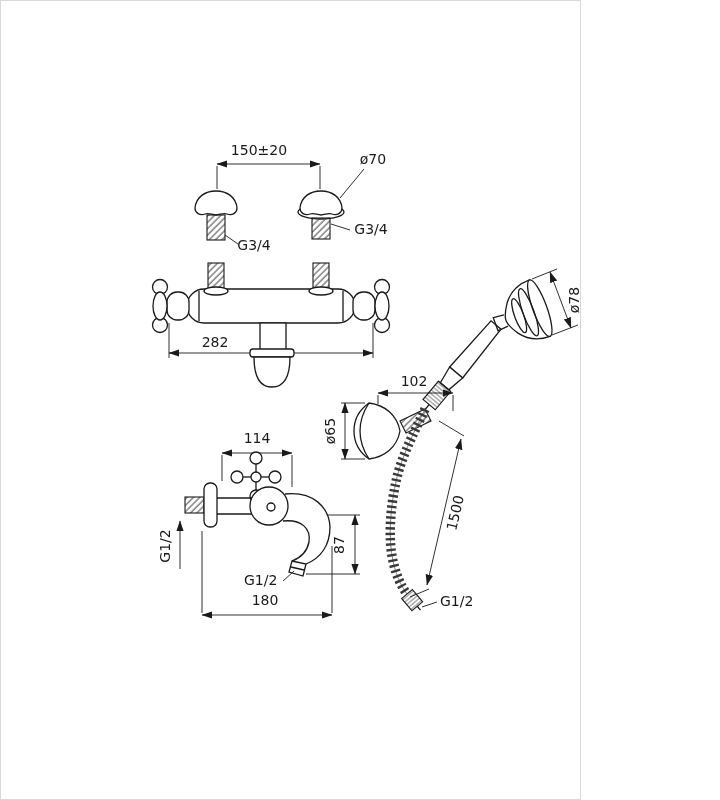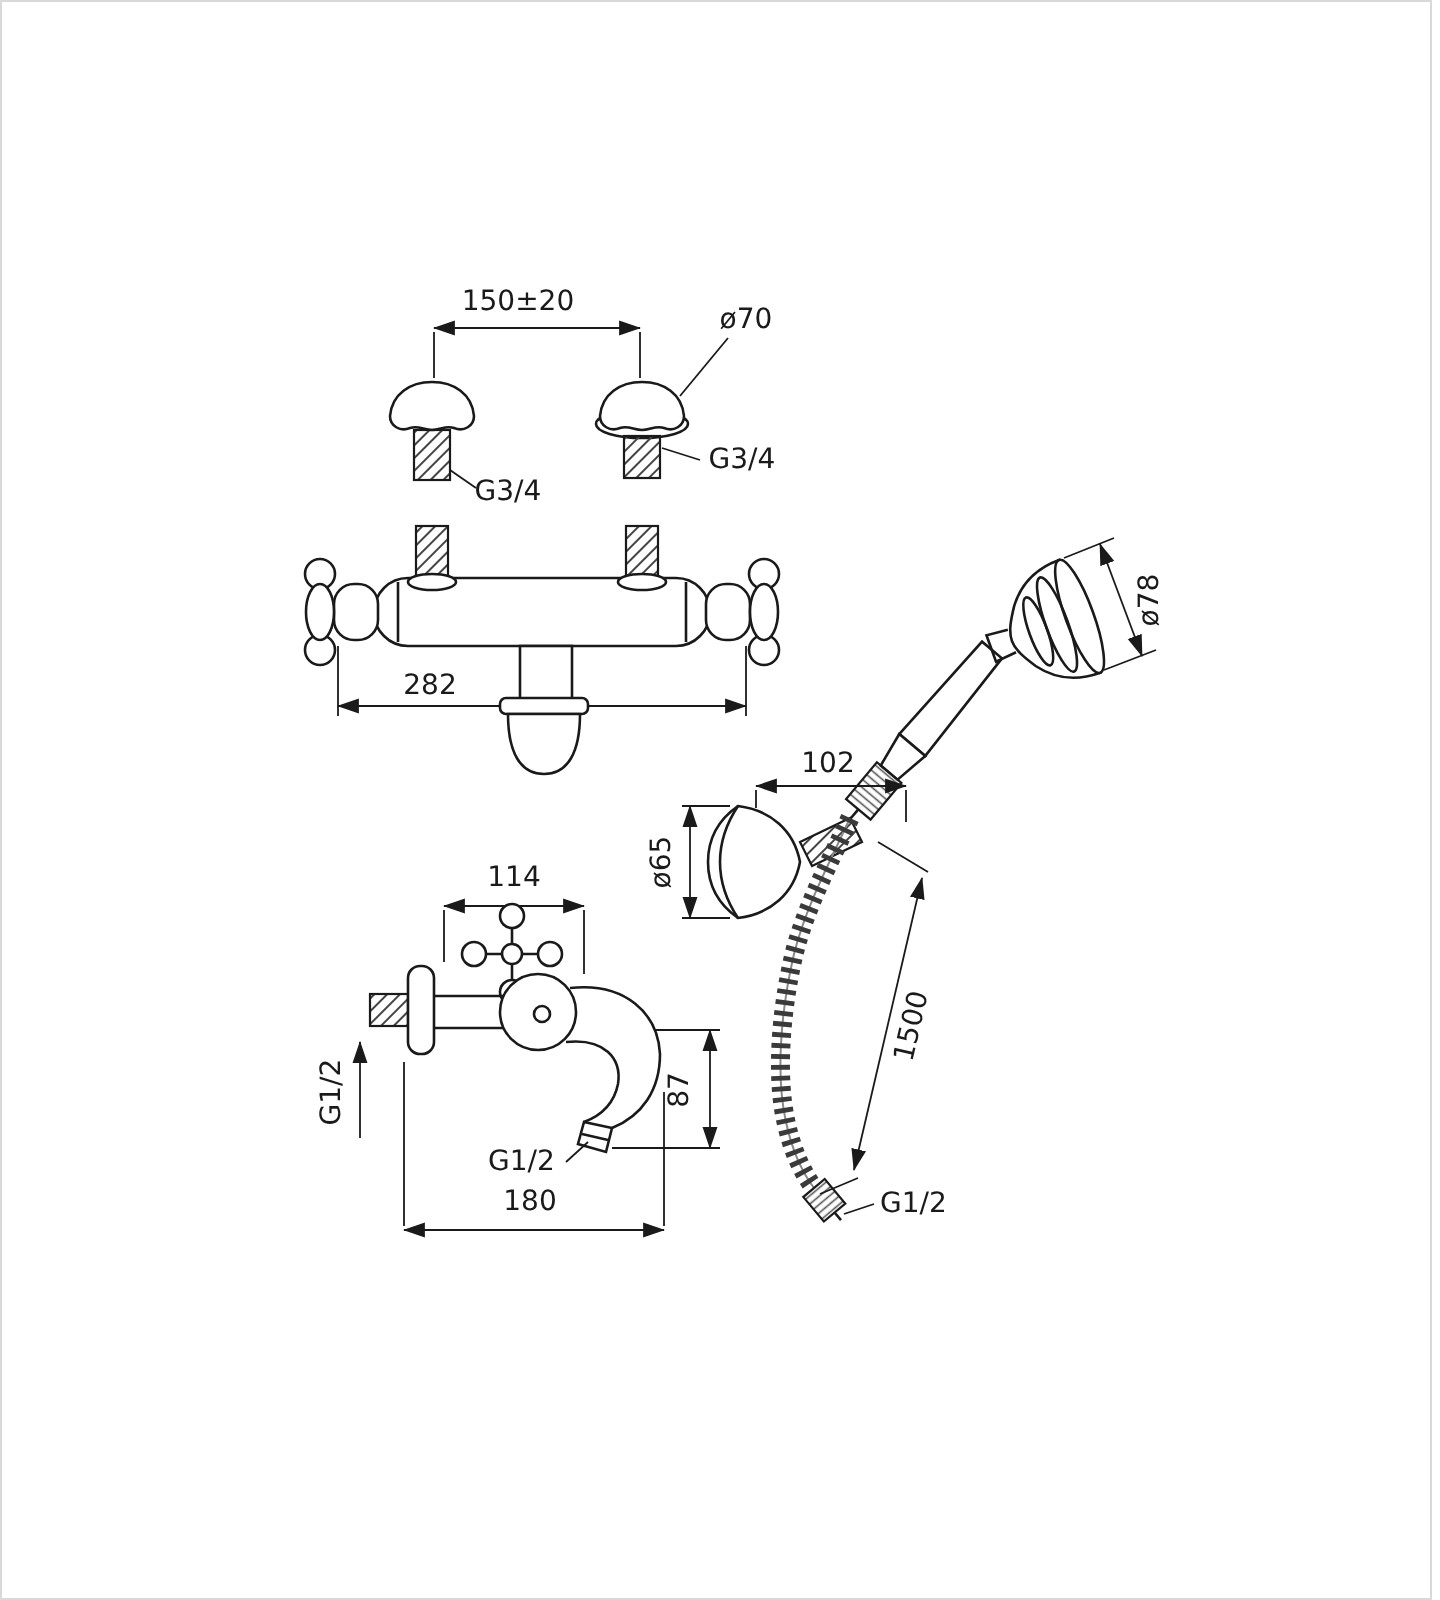--- a/index.html
+++ b/index.html
@@ -1,17 +1,17 @@
 <!DOCTYPE html>
 <html><head>
 <meta charset="utf-8">
 <style>
   html,body{margin:0;padding:0;background:#ffffff;}
   .sheet{
-    width:716px;height:800px;box-sizing:border-box;
+    width:581px;height:800px;box-sizing:border-box;
     border:1px solid #d9d9d9;background:#ffffff;
     position:relative;overflow:hidden;
     font-family:"DejaVu Sans","Liberation Sans",sans-serif;
   }
   svg{display:block;}
   text{
     font-family:"DejaVu Sans","Liberation Sans",sans-serif;
     font-size:14px;fill:#1a1a1a;
   }
   .out  {stroke:#1a1a1a;stroke-width:1.3;fill:none;}

